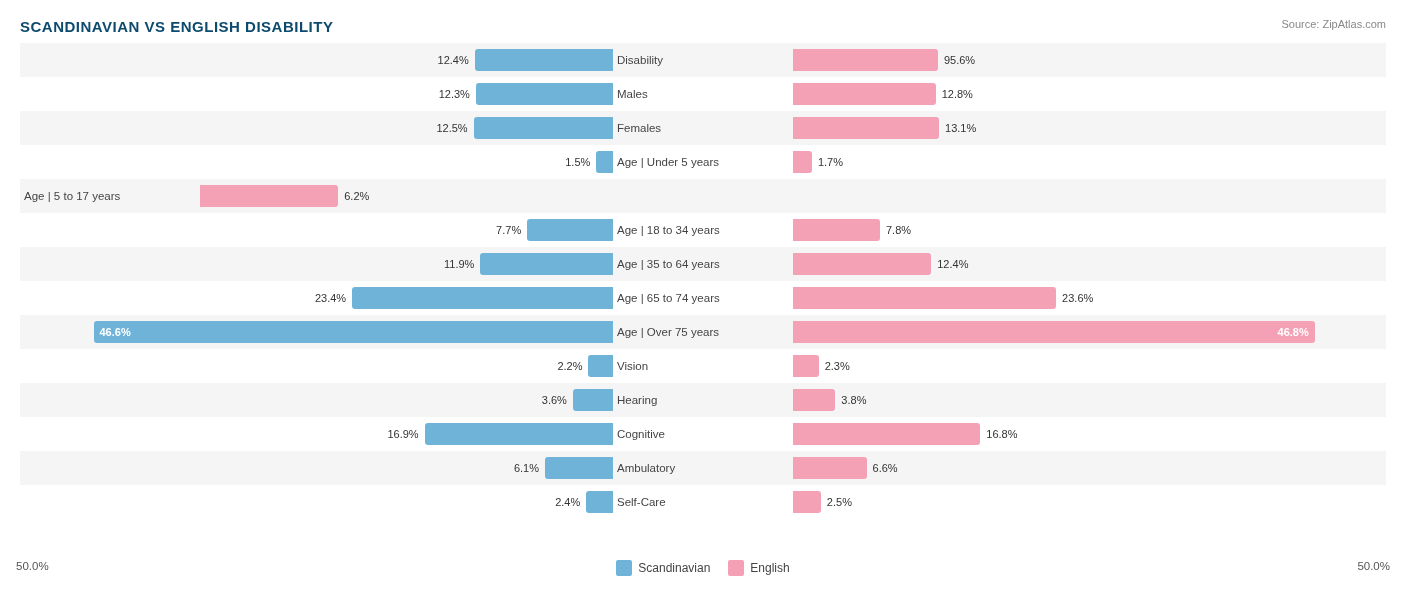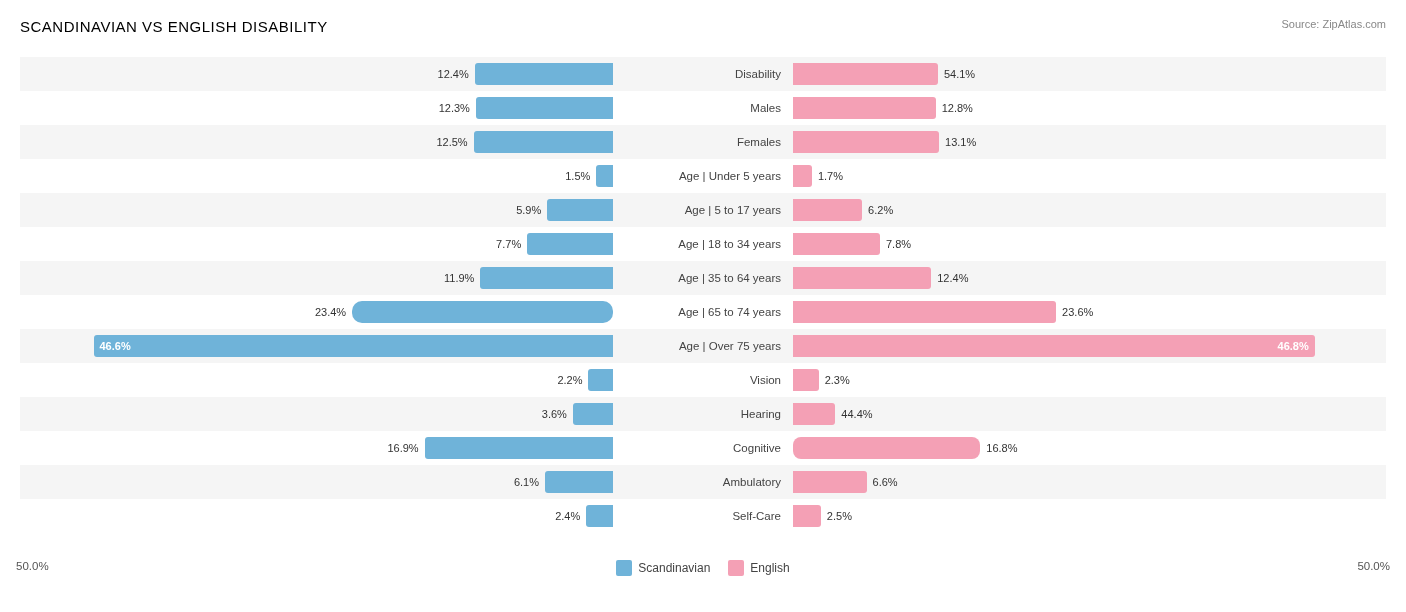--- a/index.html
+++ b/index.html
@@ -11,23 +11,23 @@
       overflow: hidden;
     }
     .chart-container {
       width: 1406px;
       height: 612px;
       padding: 18px 20px 40px 20px;
       position: relative;
     }
     .chart-title {
       font-size: 15px;
-      font-weight: normal;
-      color: #000000;
-      margin-bottom: 22px;
+      font-weight: bold;
+      color: #0c4a6e;
+      margin-bottom: 8px;
       text-transform: uppercase;
       letter-spacing: 0.5px;
     }
     .source-text {
       position: absolute;
       top: 18px;
       right: 20px;
       font-size: 11px;
       color: #888;
     }
@@ -60,25 +60,25 @@
       flex: 1;
       display: flex;
       align-items: center;
       justify-content: flex-end;
       height: 100%;
       position: relative;
     }
     .center-label {
       width: 180px;
       min-width: 180px;
-      text-align: right;
+      text-align: left;
       font-size: 11.5px;
       color: #444;
       z-index: 2;
-      padding: 0 12px;
+      padding: 0 4px;
     }
     .right-side {
       flex: 1;
       display: flex;
       align-items: center;
       justify-content: flex-start;
       height: 100%;
       position: relative;
     }
     .bar-left {
@@ -179,21 +179,21 @@
   <div class="row">
     <div class="bar-section">
       <div class="left-side">
         <div class="bar-left" style="width:23.311999999999998%;">
           <span class="val-left">12.4%</span>
         </div>
       </div>
       <div class="center-label">Disability</div>
       <div class="right-side">
         <div class="bar-right" style="width:24.439999999999998%;">
-          <span class="val-right">54.1%</span>
+          <span class="val-right">95.6%</span>
         </div>
       </div>
     </div>
   </div>
       <div class="row">
     <div class="bar-section">
       <div class="left-side">
         <div class="bar-left" style="width:23.124%;">
           <span class="val-left">12.3%</span>
         </div>
@@ -231,25 +231,20 @@
       <div class="center-label">Age | Under 5 years</div>
       <div class="right-side">
         <div class="bar-right" style="width:3.1959999999999997%;">
           <span class="val-right">1.7%</span>
         </div>
       </div>
     </div>
   </div>
       <div class="row">
     <div class="bar-section">
-      <div class="left-side">
-        <div class="bar-left" style="width:11.092%;">
-          <span class="val-left">5.9%</span>
-        </div>
-      </div>
       <div class="center-label">Age | 5 to 17 years</div>
       <div class="right-side">
         <div class="bar-right" style="width:11.655999999999999%;">
           <span class="val-right">6.2%</span>
         </div>
       </div>
     </div>
   </div>
       <div class="row">
     <div class="bar-section">
@@ -277,21 +272,21 @@
       <div class="right-side">
         <div class="bar-right" style="width:23.311999999999998%;">
           <span class="val-right">12.4%</span>
         </div>
       </div>
     </div>
   </div>
       <div class="row">
     <div class="bar-section">
       <div class="left-side">
-        <div class="bar-left" style="width:43.992%;border-radius:10px;">
+        <div class="bar-left" style="width:43.992%;">
           <span class="val-left">23.4%</span>
         </div>
       </div>
       <div class="center-label">Age | 65 to 74 years</div>
       <div class="right-side">
         <div class="bar-right" style="width:44.368%;">
           <span class="val-right">23.6%</span>
         </div>
       </div>
     </div>
@@ -329,35 +324,35 @@
       <div class="row">
     <div class="bar-section">
       <div class="left-side">
         <div class="bar-left" style="width:6.768%;">
           <span class="val-left">3.6%</span>
         </div>
       </div>
       <div class="center-label">Hearing</div>
       <div class="right-side">
         <div class="bar-right" style="width:7.143999999999999%;">
-          <span class="val-right">44.4%</span>
+          <span class="val-right">3.8%</span>
         </div>
       </div>
     </div>
   </div>
       <div class="row">
     <div class="bar-section">
       <div class="left-side">
         <div class="bar-left" style="width:31.771999999999995%;">
           <span class="val-left">16.9%</span>
         </div>
       </div>
       <div class="center-label">Cognitive</div>
       <div class="right-side">
-        <div class="bar-right" style="width:31.584%;border-radius:8px;">
+        <div class="bar-right" style="width:31.584%;">
           <span class="val-right">16.8%</span>
         </div>
       </div>
     </div>
   </div>
       <div class="row">
     <div class="bar-section">
       <div class="left-side">
         <div class="bar-left" style="width:11.467999999999998%;padding-left:48px;">
           <span class="val-left">6.1%</span>

